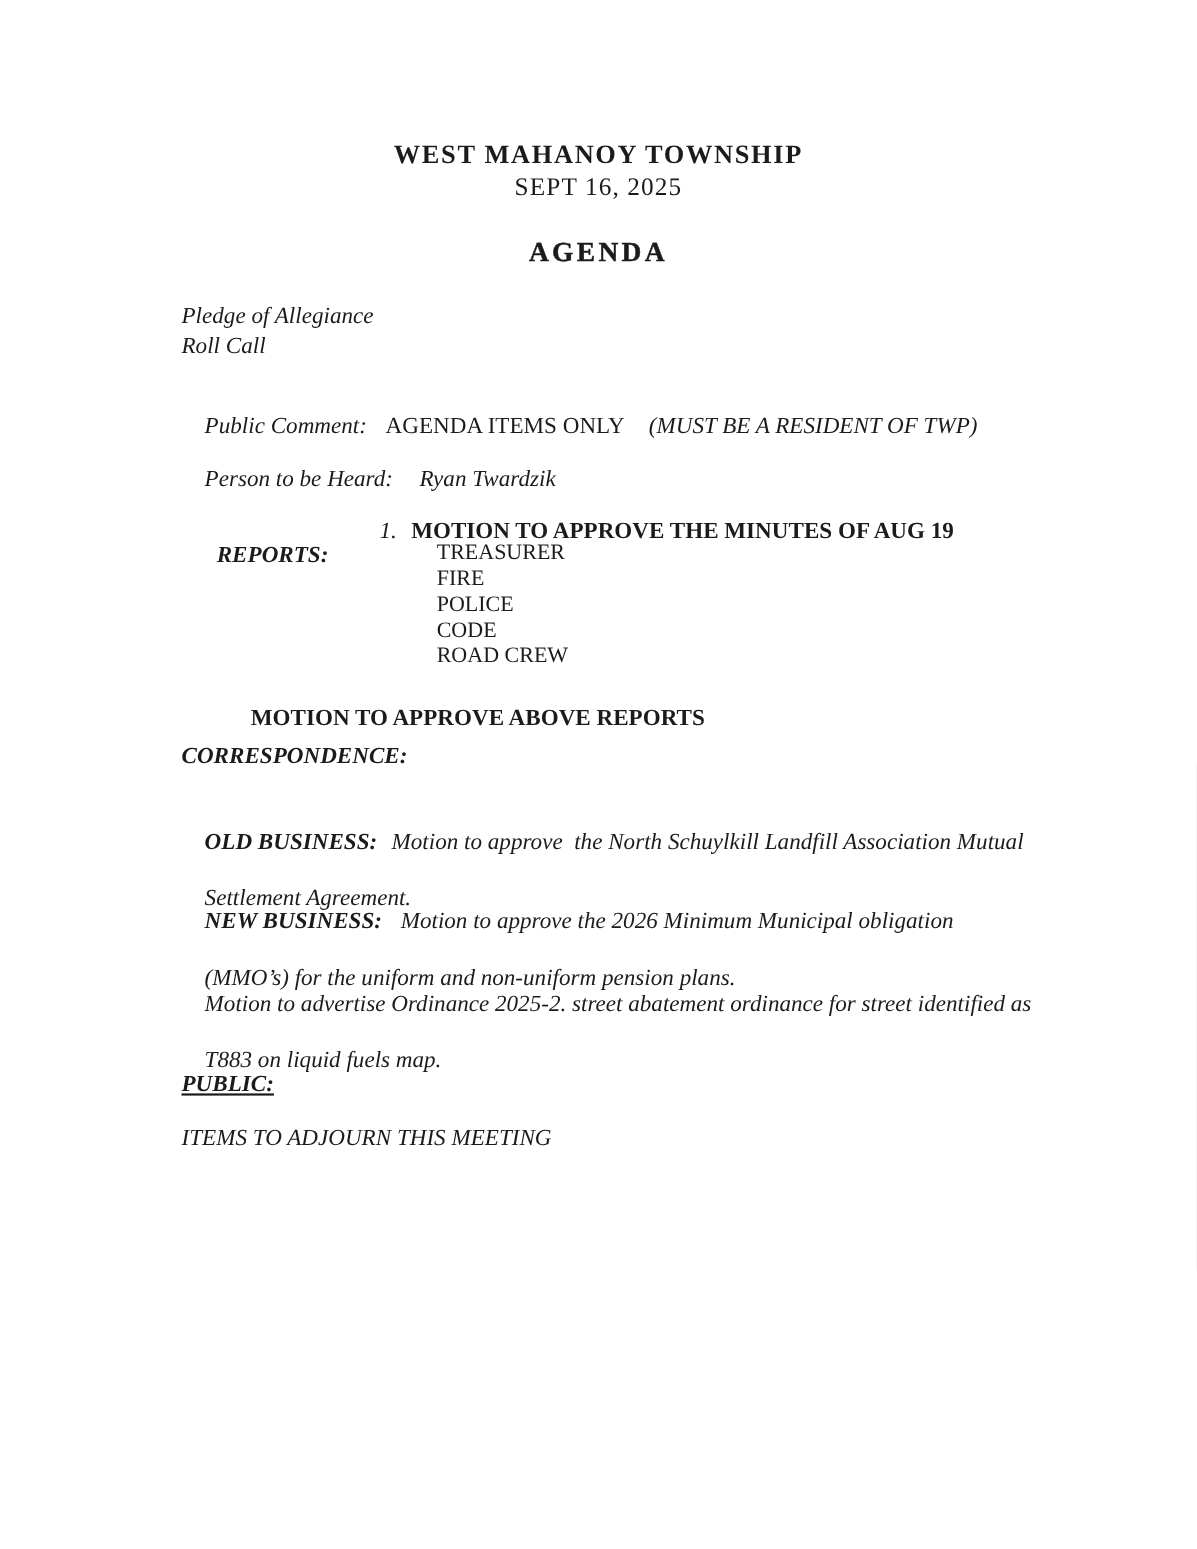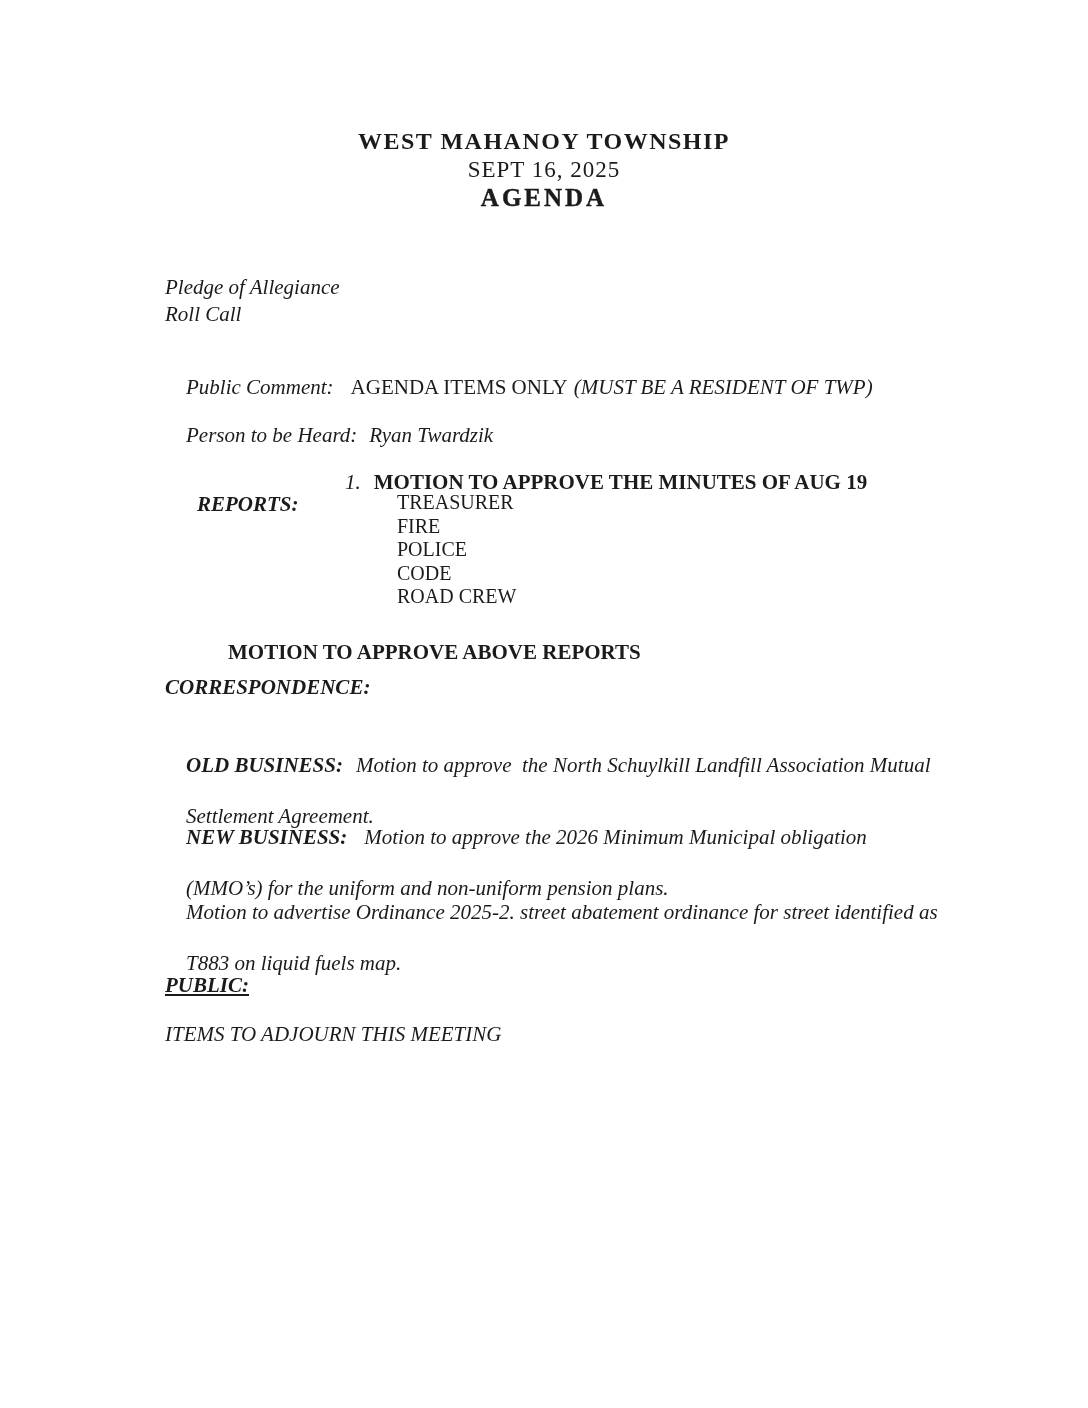--- a/index.html
+++ b/index.html
@@ -37,26 +37,27 @@
     letter-spacing: 1.5px;
   }
   .date-line {
     font-size: 23px;
     letter-spacing: 1px;
   }
   .agenda-line {
     font-size: 25px;
     font-weight: bold;
     letter-spacing: 3px;
+    margin-top: 32px;
     -webkit-text-stroke: 0.4px #1b1b1b;
   }
   .gap-sm { margin-left: 13px; }
   .gap-md { margin-left: 17px; }
-  .gap-lg { margin-left: 12px; }
-  .gap-xs { margin-left: 6px; }
+  .gap-lg { margin-left: 24px; }
+  .gap-xs { margin-left: 22px; }
   .para { line-height: 25.5px; }
   .reports-items {
     position: absolute;
     left: 357px;
     top: 491px;
   }
   .reports-items .report-item {
     font-size: 20px;
     line-height: 23.5px;
     white-space: pre;

